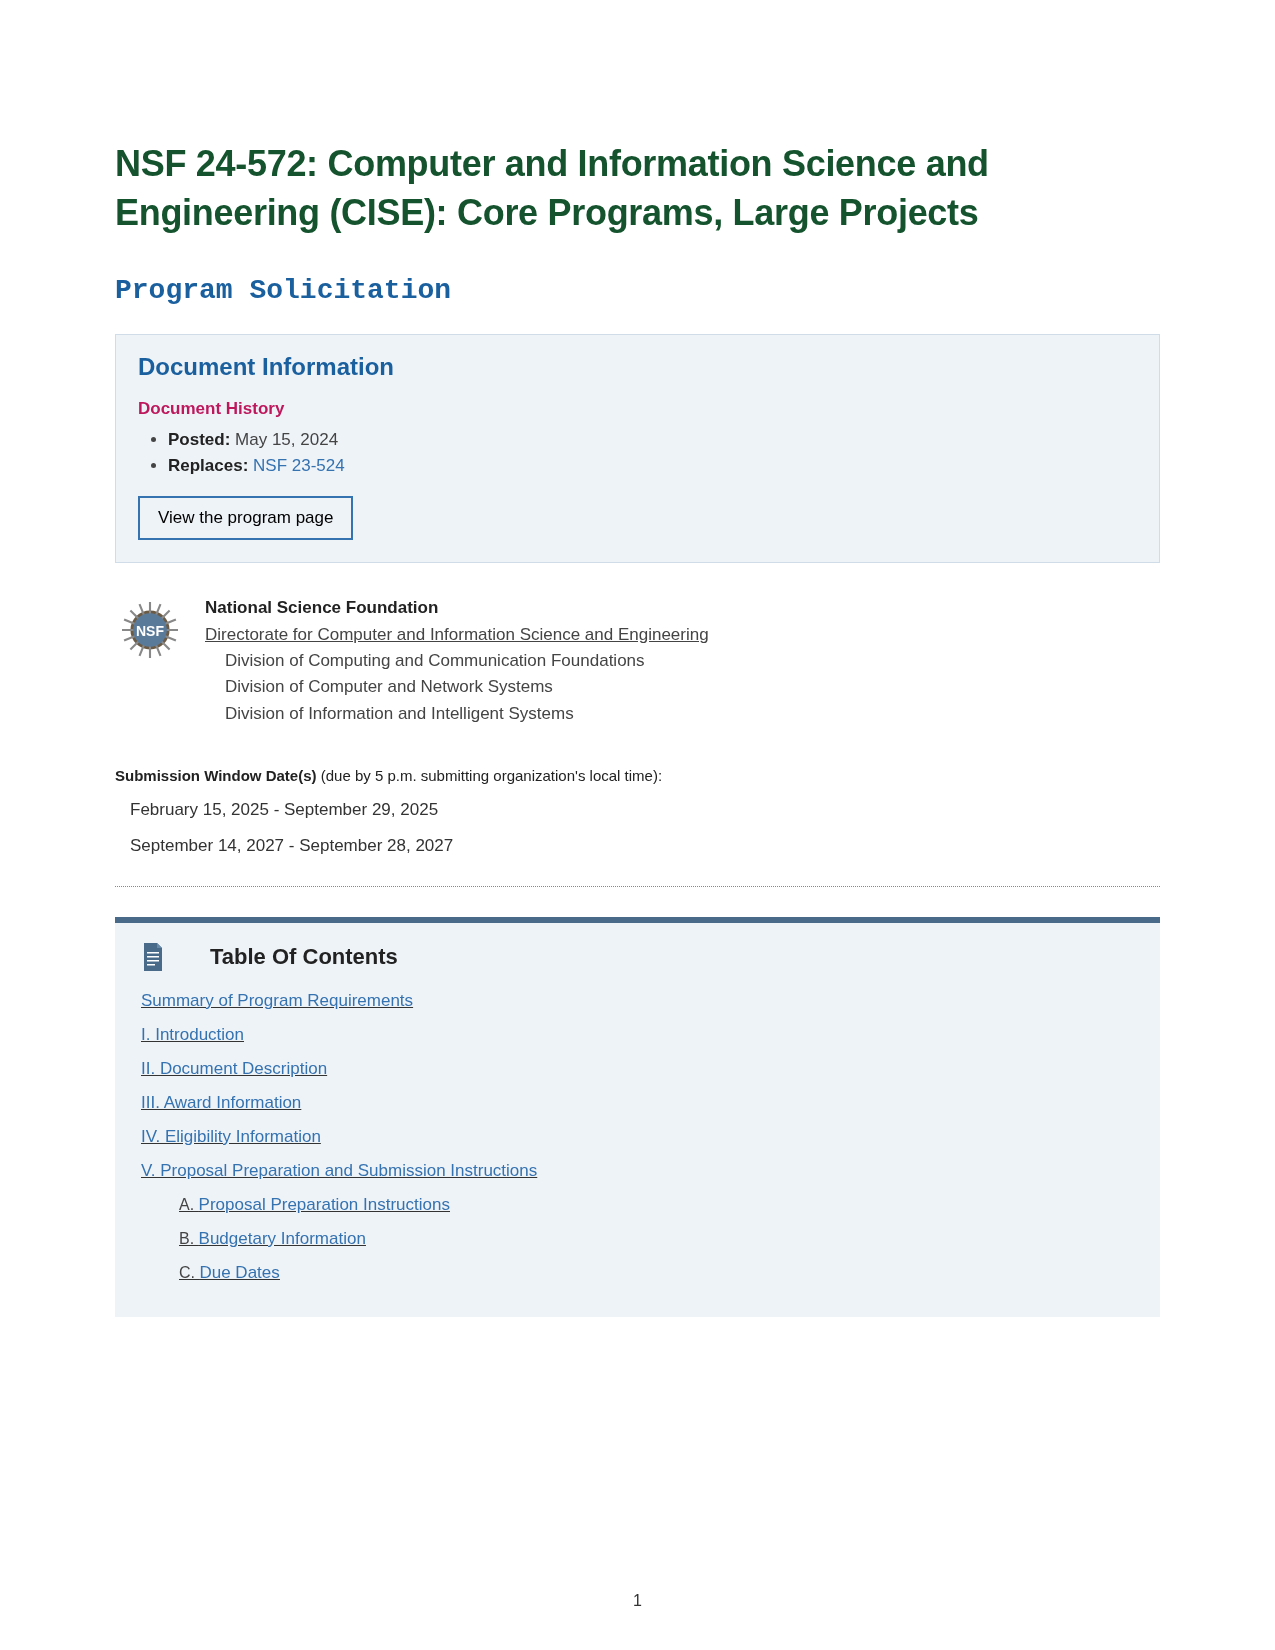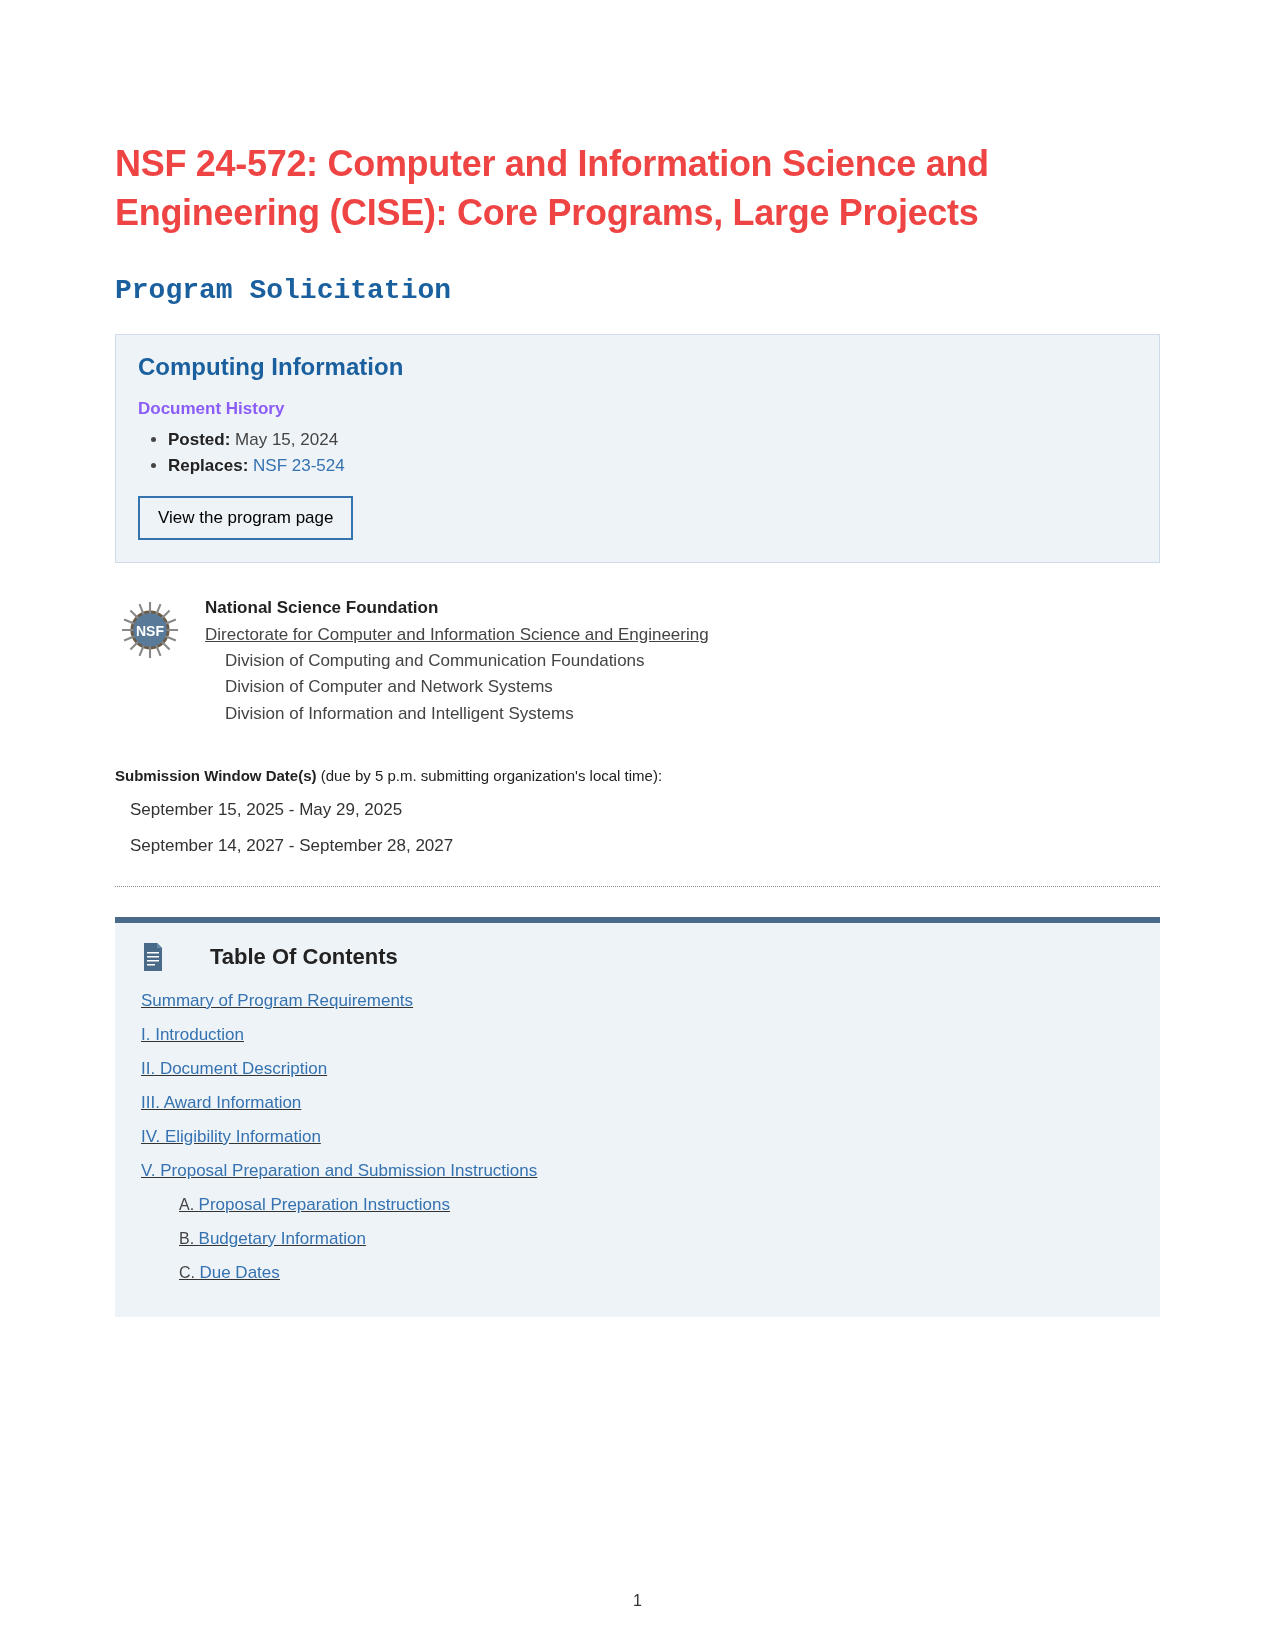--- a/index.html
+++ b/index.html
@@ -10,21 +10,21 @@
     font-family: Arial, Helvetica, sans-serif;
     color: #333;
     position: relative;
   }
   .page {
     padding: 140px 115px 60px 115px;
   }
   h1.title {
     font-size: 36px;
     font-weight: 800;
-    color: #ef4444;
+    color: #14532d;
     line-height: 1.35;
     margin-bottom: 38px;
     letter-spacing: -0.3px;
   }
   h2.subtitle {
     font-size: 28px;
     font-weight: 800;
     color: #1a5f9e;
     margin-bottom: 28px;
     font-family: Liberation Mono, monospace;
@@ -37,21 +37,21 @@
   }
   .docinfo-box h3 {
     font-size: 24px;
     font-weight: 800;
     color: #1a5f9e;
     margin-bottom: 18px;
   }
   .docinfo-box h4 {
     font-size: 17px;
     font-weight: 700;
-    color: #8b5cf6;
+    color: #be185d;
     margin-bottom: 8px;
   }
   .docinfo-box ul {
     list-style: disc;
     padding-left: 30px;
     margin-bottom: 18px;
   }
   .docinfo-box ul li {
     font-size: 17px;
     color: #444;
@@ -153,21 +153,21 @@
 </head>
 <body>
 
 <div class="page">
 
   <h1 class="title">NSF 24-572: Computer and Information Science and Engineering (CISE): Core Programs, Large Projects</h1>
 
   <h2 class="subtitle">Program Solicitation</h2>
 
   <div class="docinfo-box">
-    <h3>Computing Information</h3>
+    <h3>Document Information</h3>
     <h4>Document History</h4>
     <ul>
       <li>
         <strong>Posted:</strong>
         <span>May 15, 2024</span>
       </li>
       <li>
         <strong>Replaces:</strong>
         <a href="#" class="replaces-link">NSF 23-524</a>
       </li>
@@ -203,21 +203,21 @@
       <div class="indent2">Division of Information and Intelligent Systems</div>
     </div>
   </div>
 
   <div class="submission">
     <div class="submission-label">
       <strong>Submission Window Date(s)</strong>
       <span>(due by 5 p.m. submitting organization's local time):</span>
     </div>
     <div class="submission-dates">
-      <div>September 15, 2025 - May 29, 2025</div>
+      <div>February 15, 2025 - September 29, 2025</div>
       <div>September 14, 2027 - September 28, 2027</div>
     </div>
   </div>
 
   <hr class="divider">
 
   <div class="toc-box">
     <div class="toc-header">
       <span class="toc-icon">
         <svg viewBox="0 0 24 28">

